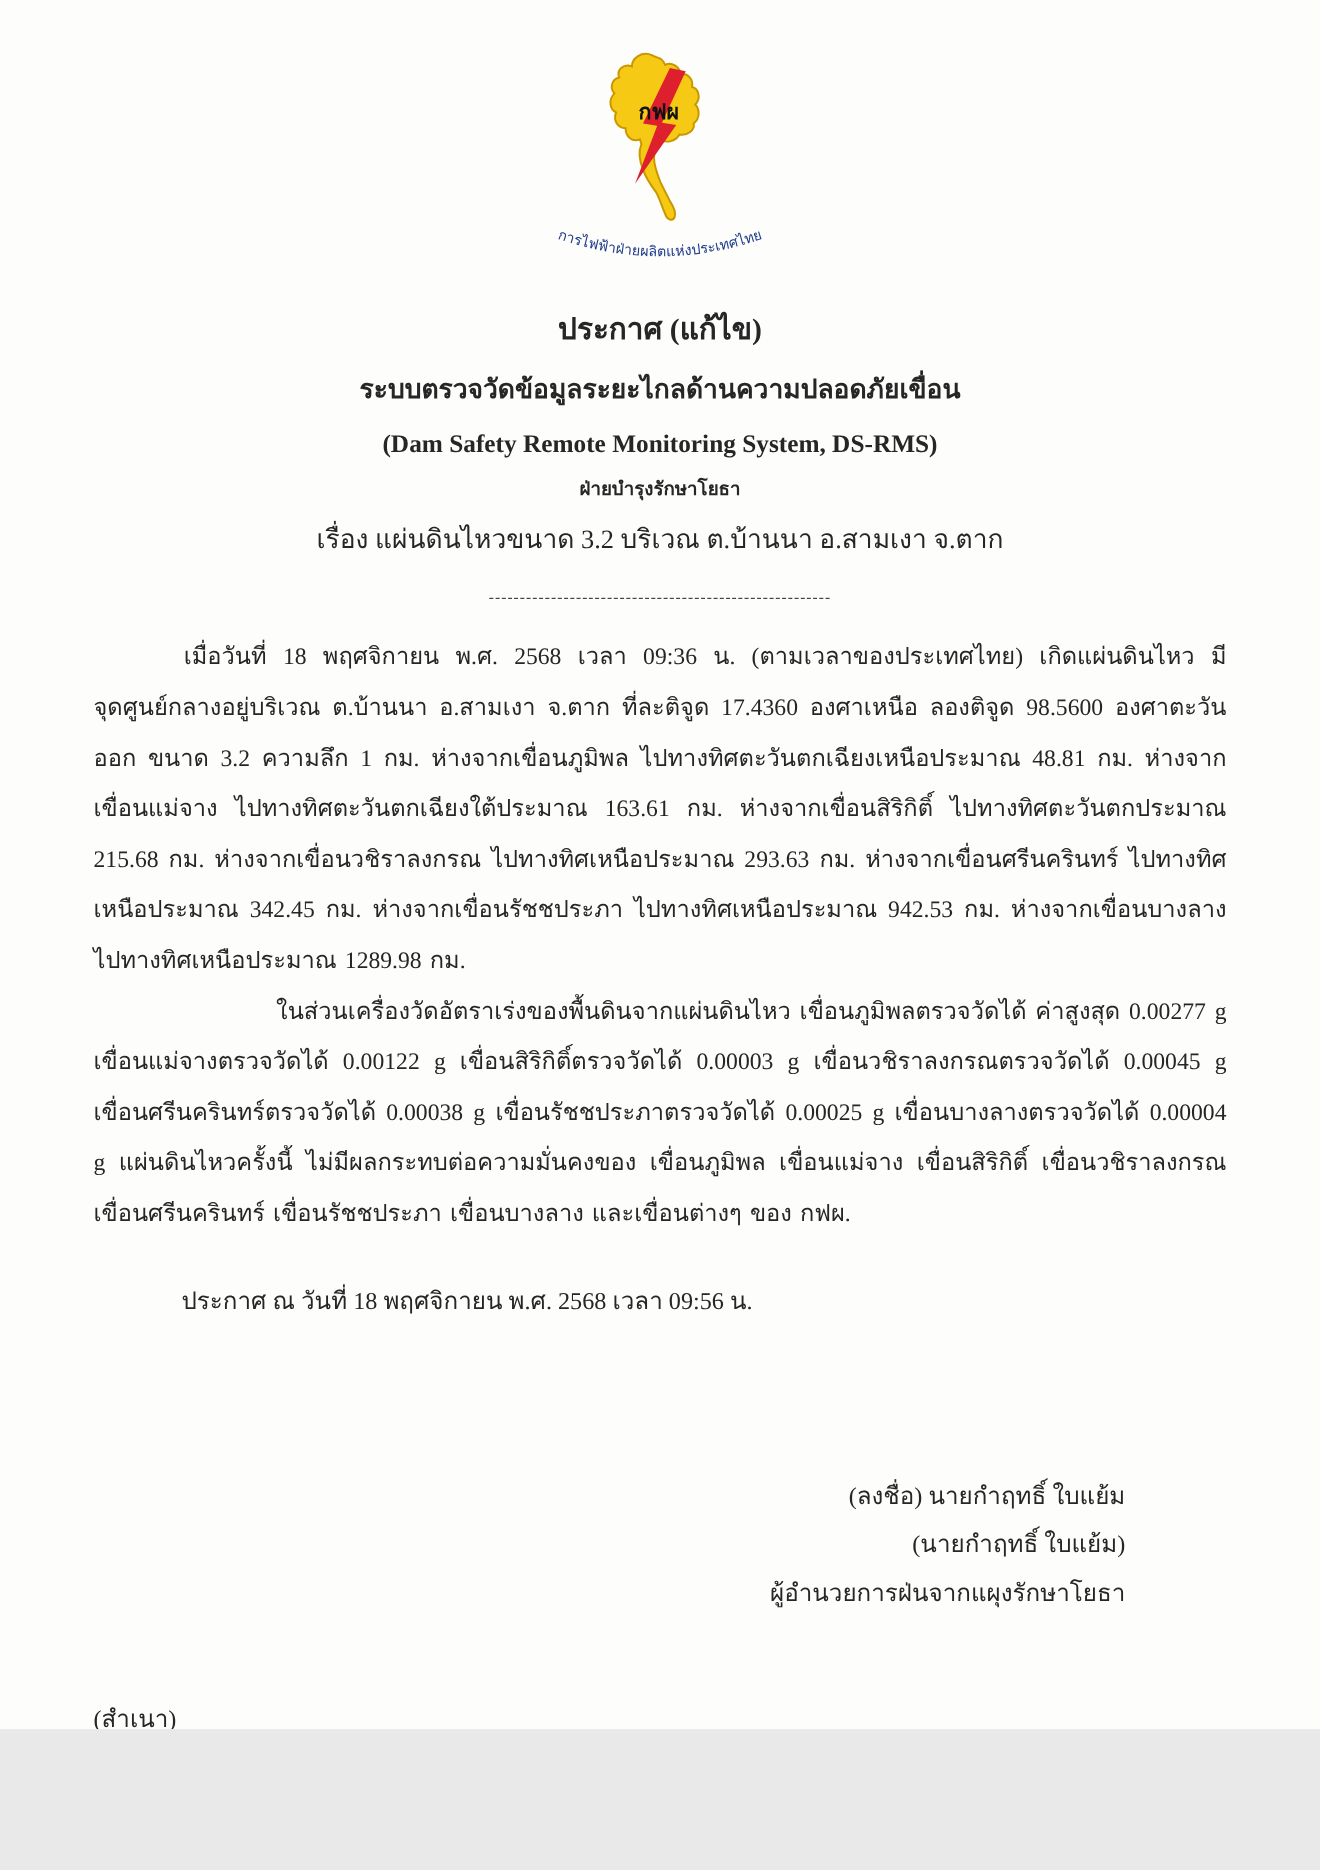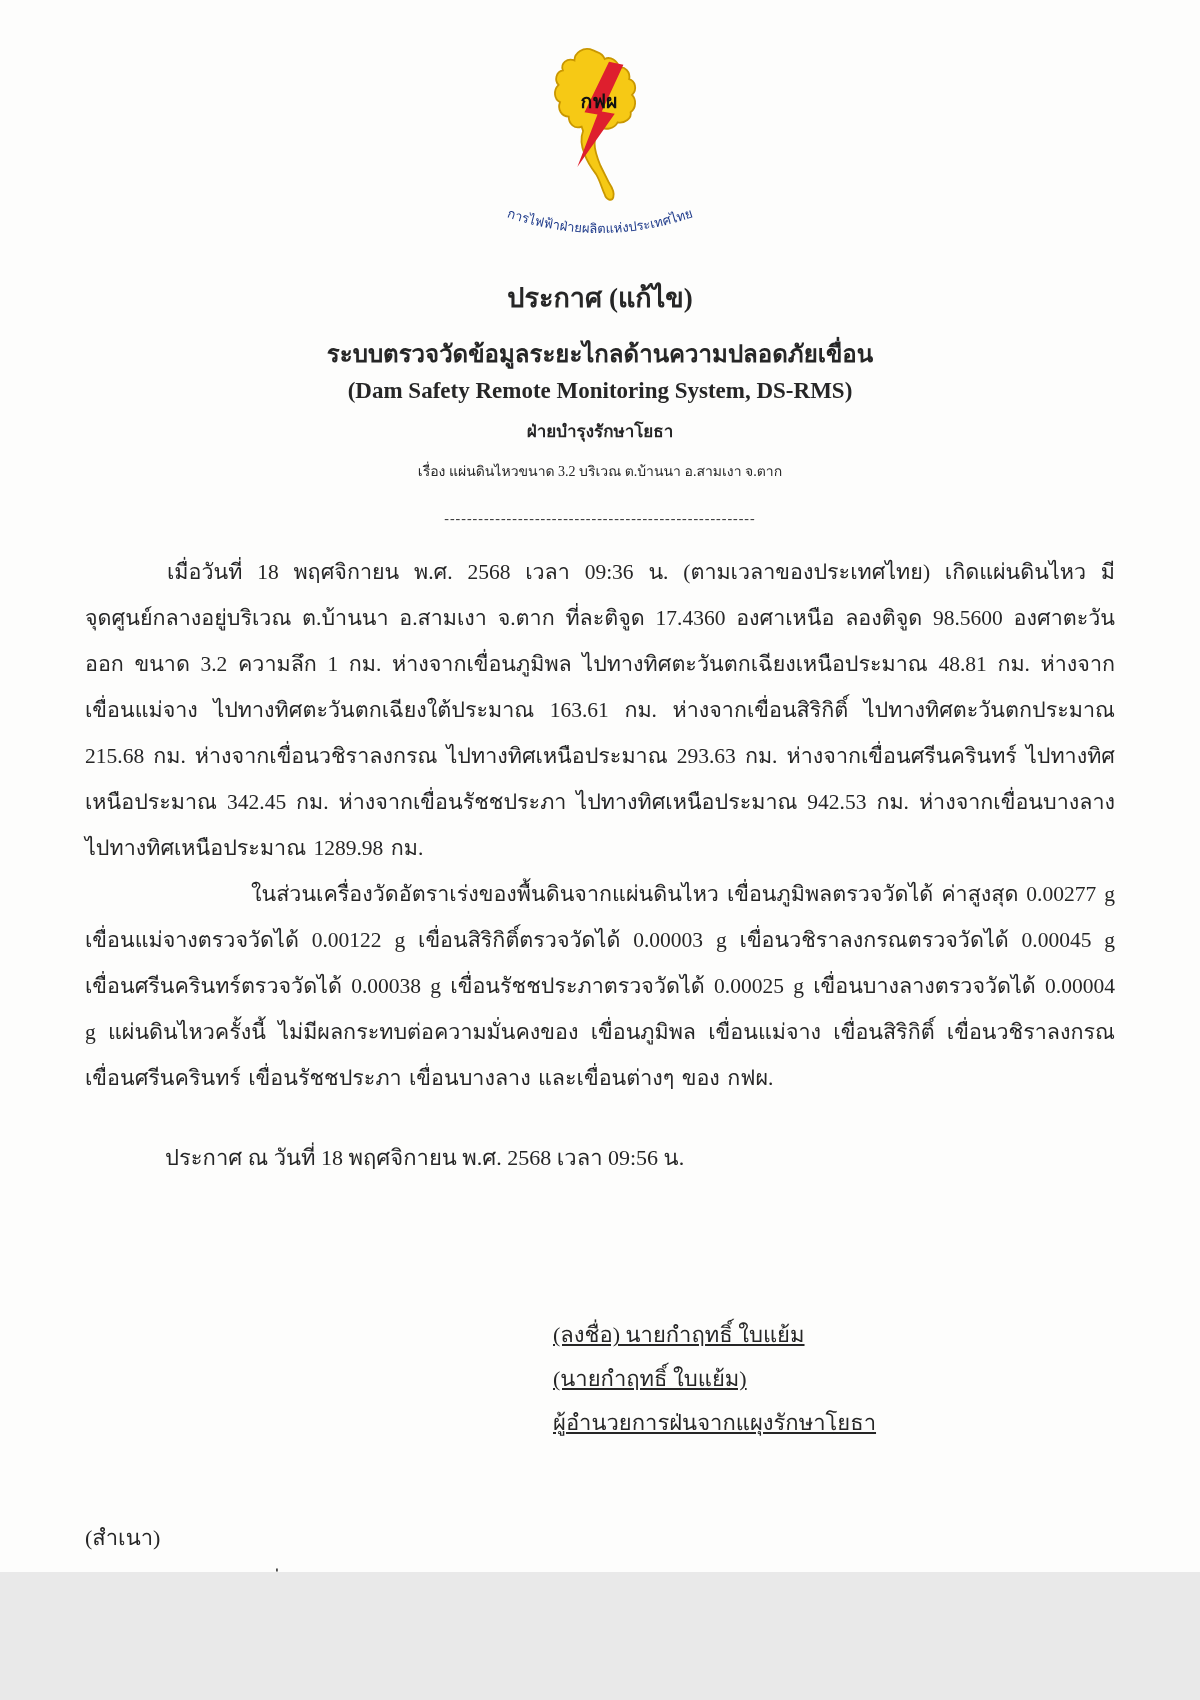--- a/index.html
+++ b/index.html
@@ -6,38 +6,38 @@
   .page{
     width:1200px;height:1572px;margin:0 auto;background:#fdfdfc;
     font-family:"Liberation Serif","DejaVu Sans",sans-serif;
     color:#262626;box-sizing:border-box;padding:44px 85px 0 85px;
     overflow:hidden;position:relative;
   }
   .logo-wrap{text-align:center;margin:0 auto 10px auto;}
   .header{ text-align:center; }
   .doc-title{font-size:27px;font-weight:bold;line-height:1.2;margin-top:26px;}
   .doc-sub{font-size:24px;font-weight:bold;line-height:1.2;margin-top:26px;}
-  .doc-sub-en{font-size:23px;font-weight:bold;line-height:1.2;margin-top:8px;font-family:Liberation Serif, serif;}
+  .doc-sub-en{font-size:23px;font-weight:bold;line-height:1.2;margin-top:20px;font-family:Liberation Serif, serif;}
   .doc-dept{font-size:17px;font-weight:bold;line-height:1.2;margin-top:17px;}
-  .doc-subject{font-size:14px;line-height:1.2;margin-top:22px;}
+  .doc-subject{font-size:24px;line-height:1.2;margin-top:22px;}
   .separator{
     text-align:center;margin-top:30px;font-size:14px;color:#3a3a3a;
     letter-spacing:1px;white-space:nowrap;overflow:hidden;
   }
   .body-text{margin-top:22px;}
   .body-text p{
     margin:0;font-size:21.5px;line-height:46px;text-align:justify;
     text-align-last:left;word-spacing:2px;
   }
   .para1{text-indent:82px;}
   .para2{text-indent:166px;}
   .date-line{margin-top:44px;padding-left:80px;font-size:22px;line-height:1.2;}
   .signature{
-    margin-top:142px;margin-left:468px;width:470px;text-align:left;
-    font-size:22px;line-height:44px;text-decoration:underline;
+    margin-top:142px;margin-left:468px;width:470px;text-align:right;
+    font-size:22px;line-height:44px;
   }
   .footer{margin-top:70px;font-size:22px;line-height:46px;}
   .footer div{line-height:46px;}
 </style>
 </head>
 <body>
 
 <div class="page">
 
   <div class="logo-wrap">

